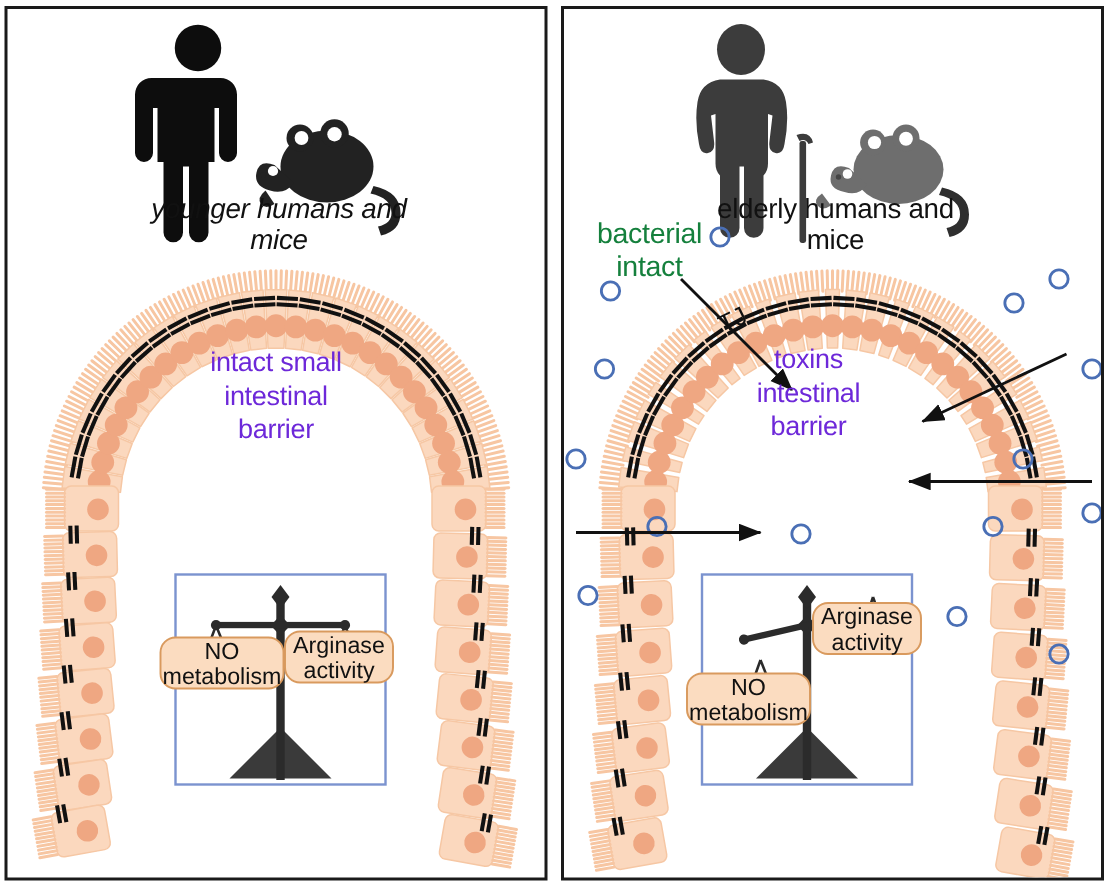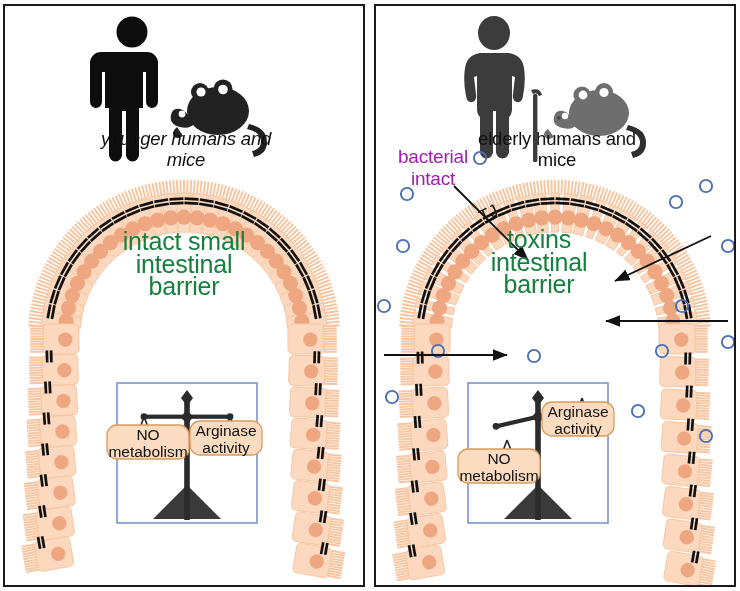--- a/index.html
+++ b/index.html
@@ -6,23 +6,23 @@
   body{width:740px;height:591px;overflow:hidden;
        font-family:"Liberation Sans","DejaVu Sans",sans-serif;}
   .figure{position:relative;width:740px;height:591px;background:#fff;}
   .panel{position:absolute;top:4px;height:583px;border:2px solid #1a1a1a;
          background:#fff;box-sizing:border-box;overflow:hidden;}
   #panel-left{left:3px;width:362px;}
   #panel-right{left:374px;width:362px;}
   .panel svg{position:absolute;left:0;top:0;width:100%;height:100%;display:block;}
   .cap{position:absolute;text-align:center;color:#111;
        font-size:18.5px;line-height:21px;letter-spacing:-0.2px;}
-  .ctr-label{position:absolute;text-align:center;color:#15803d;
-       font-size:25px;line-height:22.5px;letter-spacing:-0.2px;}
-  .side-label{position:absolute;color:#a21caf;font-size:19px;line-height:22px;
+  .ctr-label{position:absolute;text-align:center;color:#6d28d9;
+       font-size:18px;line-height:22.5px;letter-spacing:-0.2px;}
+  .side-label{position:absolute;color:#15803d;font-size:19px;line-height:22px;
        text-align:center;letter-spacing:-0.2px;}
   .tj-label{position:absolute;color:#111;font-size:17px;
        transform:rotate(-26deg);transform-origin:left top;letter-spacing:-0.3px;}
 </style>
 </head>
 <body>
 
 <div class="figure">
 
   <div class="panel" id="panel-left">

